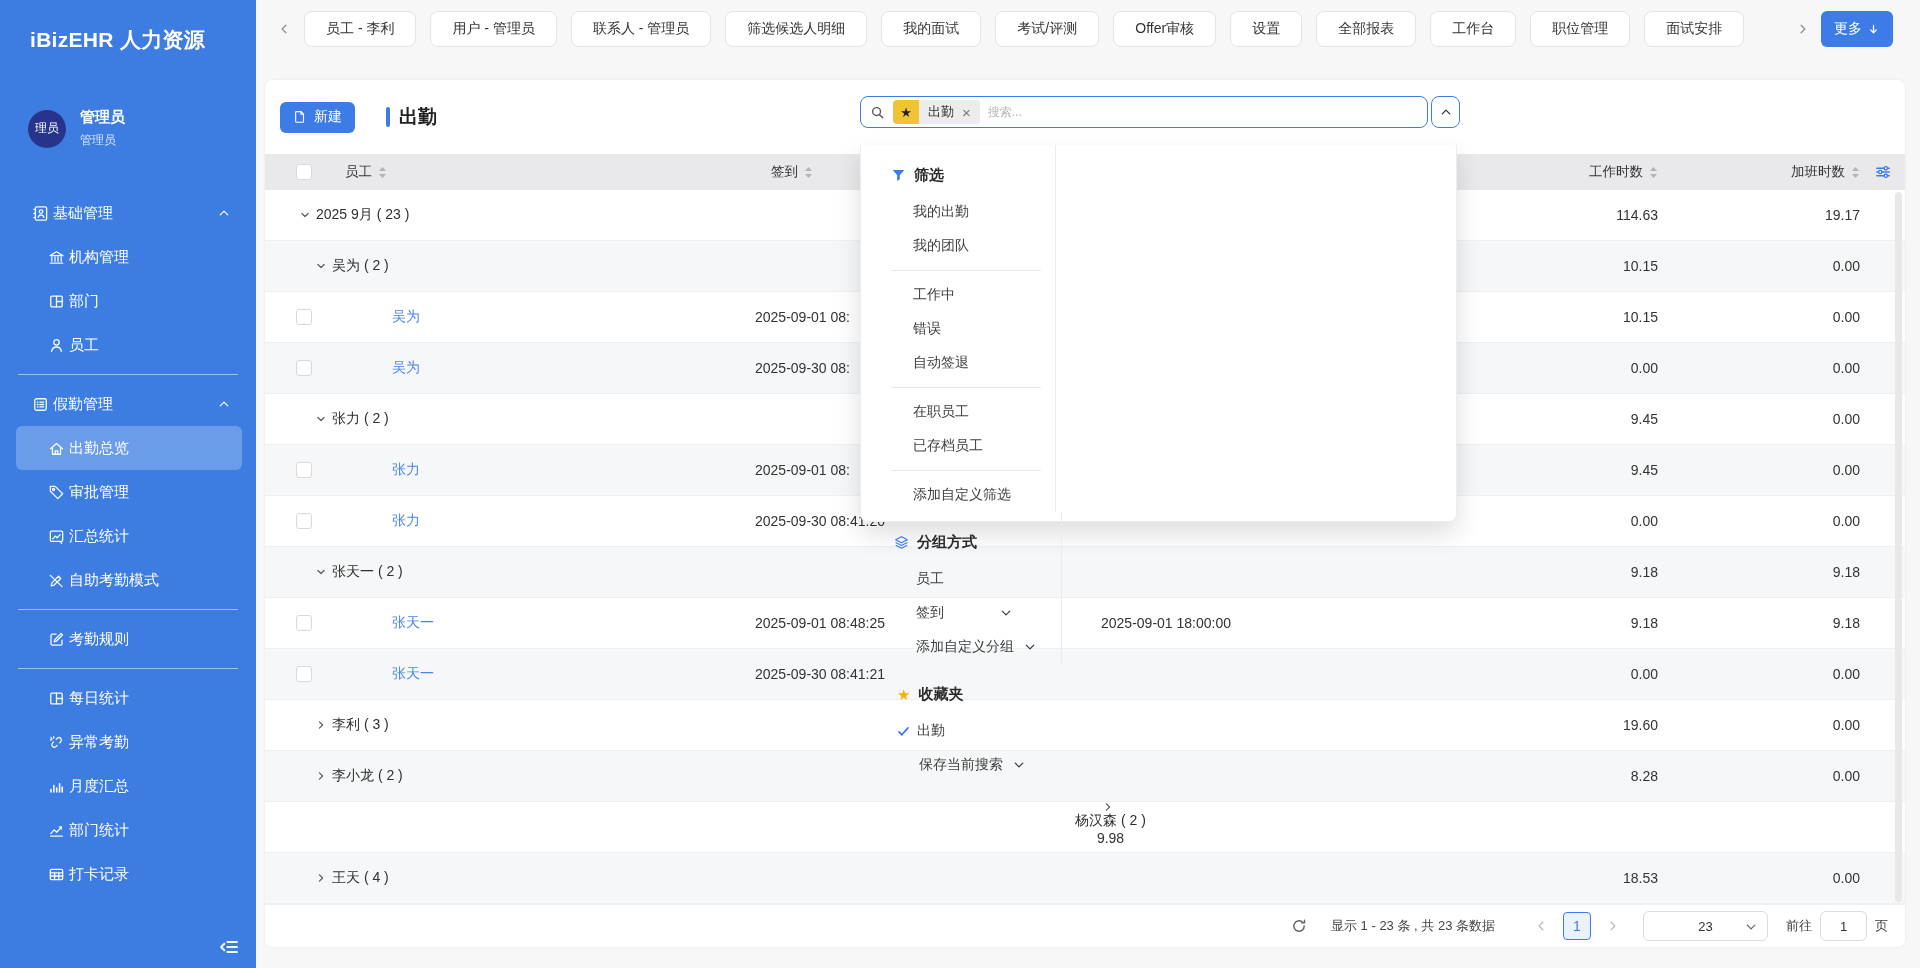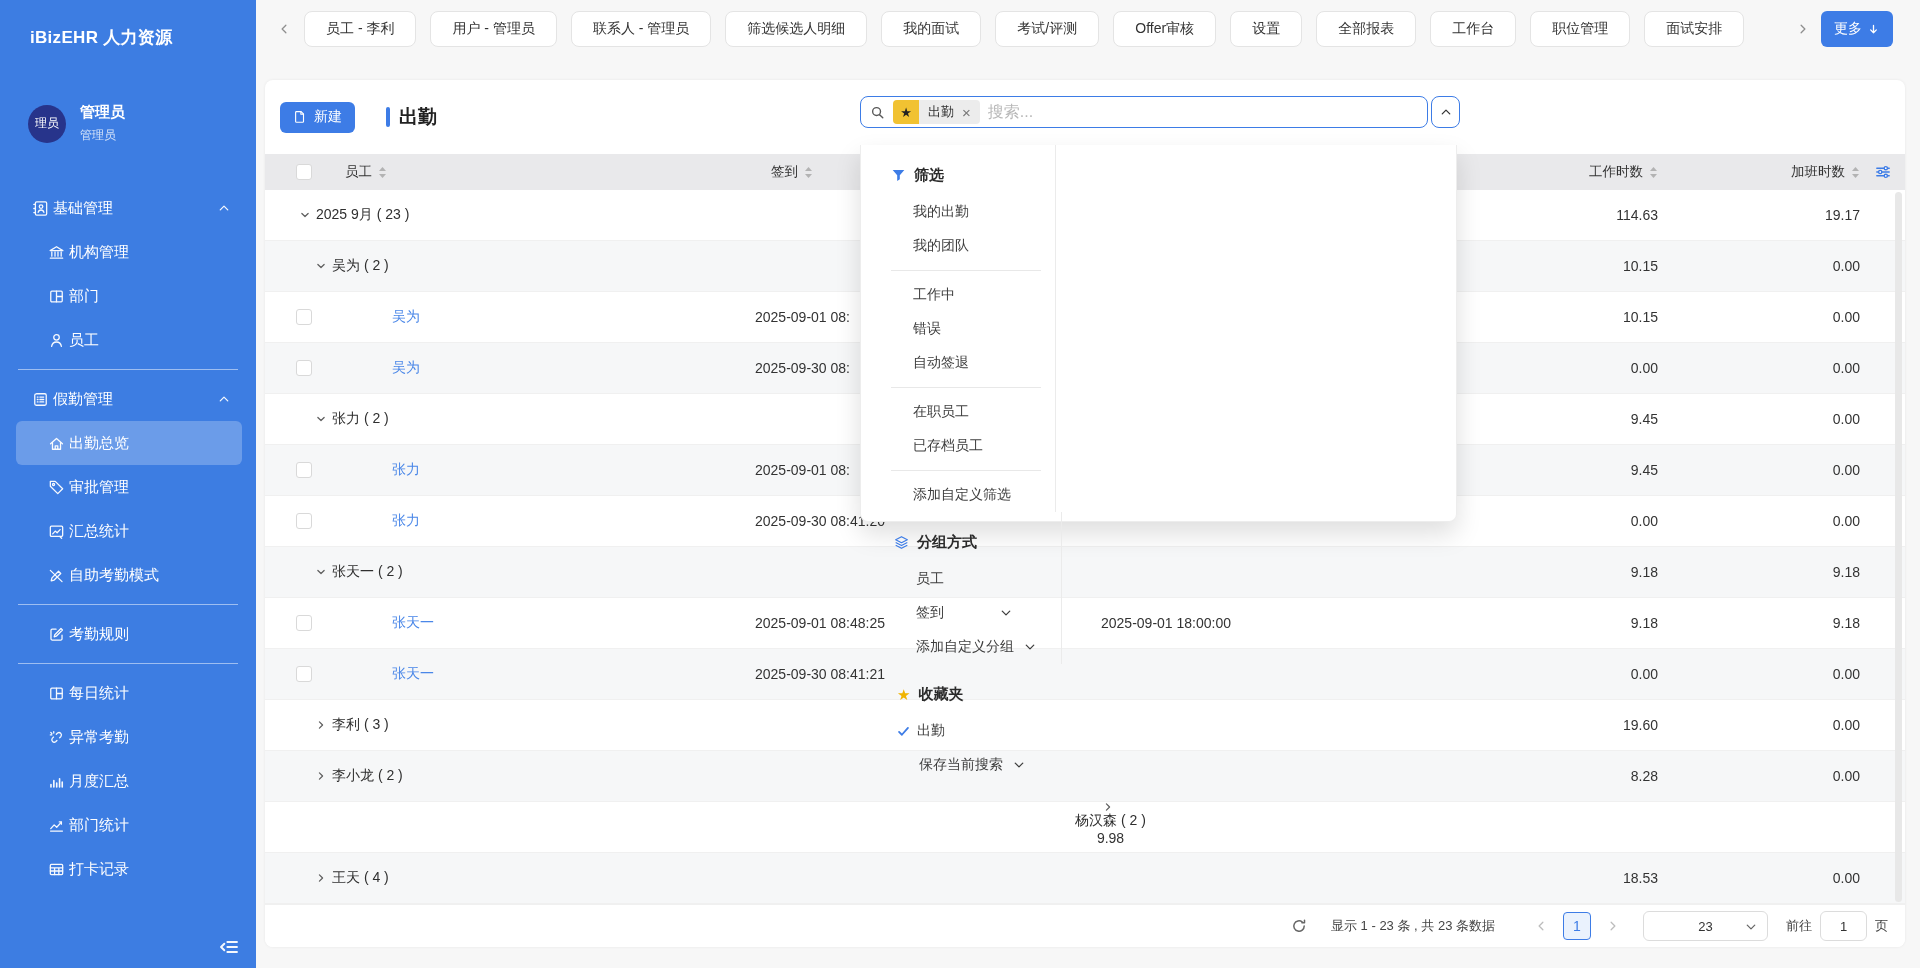--- a/index.html
+++ b/index.html
@@ -2,21 +2,21 @@
 <html><head>
 <meta charset="utf-8">
 <style>
   * { margin:0; padding:0; box-sizing:border-box; }
   html,body { width:1920px; height:968px; overflow:hidden; }
   body { font-family:"Liberation Sans","DejaVu Sans",sans-serif; background:#f7f7f7; display:flex; color:#333; }
   svg { display:block; }
 
   
   .sidebar { width:256px; height:968px; background:#3d7de2; color:#fff; position:relative; flex:0 0 256px; }
-  .logo { padding:26px 0 0 30px; font-size:17px; font-weight:bold; letter-spacing:.3px; }
+  .logo { padding:26px 0 0 30px; font-size:21px; font-weight:bold; letter-spacing:.3px; }
   .user { margin-top:54px; padding-left:28px; display:flex; align-items:center; gap:14px; cursor:pointer; }
   .avatar { width:38px; height:38px; border-radius:50%; background:#27348b; display:grid; place-items:center; font-size:12px; color:#fff; flex:0 0 38px; }
   .uname { font-size:15px; font-weight:bold; }
   .urole { font-size:12px; opacity:.78; margin-top:5px; }
   .menu { margin-top:42px; font-size:15px; }
   .m-row { height:44px; display:flex; align-items:center; gap:4px; cursor:pointer; }
   .m-section { padding:0 26px 0 32px; }
   .m-section .chev { margin-left:auto; opacity:.95; }
   .m-item { margin:0 14px 0 16px; padding-left:32px; border-radius:6px; }
   .m-item.active { background:rgba(255,255,255,.24); }
@@ -42,21 +42,21 @@
   
   .toolbar { height:74px; display:flex; align-items:center; position:relative; }
   .btn-new { margin-left:15px; height:31px; background:#3d7ce6; color:#fff; border:none; border-radius:6px; padding:0 13px; font-size:14px; display:flex; align-items:center; gap:7px; cursor:pointer; font-family:inherit; }
   .title-bar { width:4px; height:20px; background:#3d7ce6; border-radius:2px; margin-left:31px; }
   .page-title { margin-left:9px; font-size:19px; font-weight:bold; color:#222; }
 
   
   .search-area { position:absolute; left:595px; top:16px; width:600px; z-index:60; }
   .search-row { display:flex; }
   .searchbox { width:568px; height:32px; border:1px solid #3d7ce6; border-radius:8px; background:#fff; display:flex; align-items:center; padding:0 9px; gap:8px; }
-  .search-input { border:none; outline:none; flex:1; font-size:16px; color:#333; font-family:inherit; background:transparent; }
+  .search-input { border:none; outline:none; flex:1; font-size:12px; color:#333; font-family:inherit; background:transparent; }
   .search-input::placeholder { color:#b8b8b8; }
   .tag { height:24px; display:flex; align-items:stretch; border-radius:4px; overflow:hidden; flex:0 0 auto; }
   .tag-star { width:26px; background:#f1c232; display:grid; place-items:center; font-size:13px; color:#222; }
   .tag-label { background:#ececec; padding:0 9px; font-size:13px; color:#333; display:flex; align-items:center; gap:8px; }
   .tag-close { color:#777; font-size:15px; cursor:pointer; line-height:1; }
   .search-toggle { width:29px; height:32px; border:1px solid #3d7ce6; border-radius:8px; background:#fff; margin-left:3px; display:grid; place-items:center; cursor:pointer; }
 
   .panel { position:absolute; top:49px; left:0; width:597px; height:377px; background:#fff; border:1px solid #ededed; border-top:none; border-radius:0 0 8px 8px; box-shadow:0 12px 26px rgba(0,0,0,.13); display:flex;flex-direction:column; }
   .p-col { padding-top:20px; }
   .p-col1 { width:195px; border-right:1px solid #ebebeb; padding-left:30px; }

